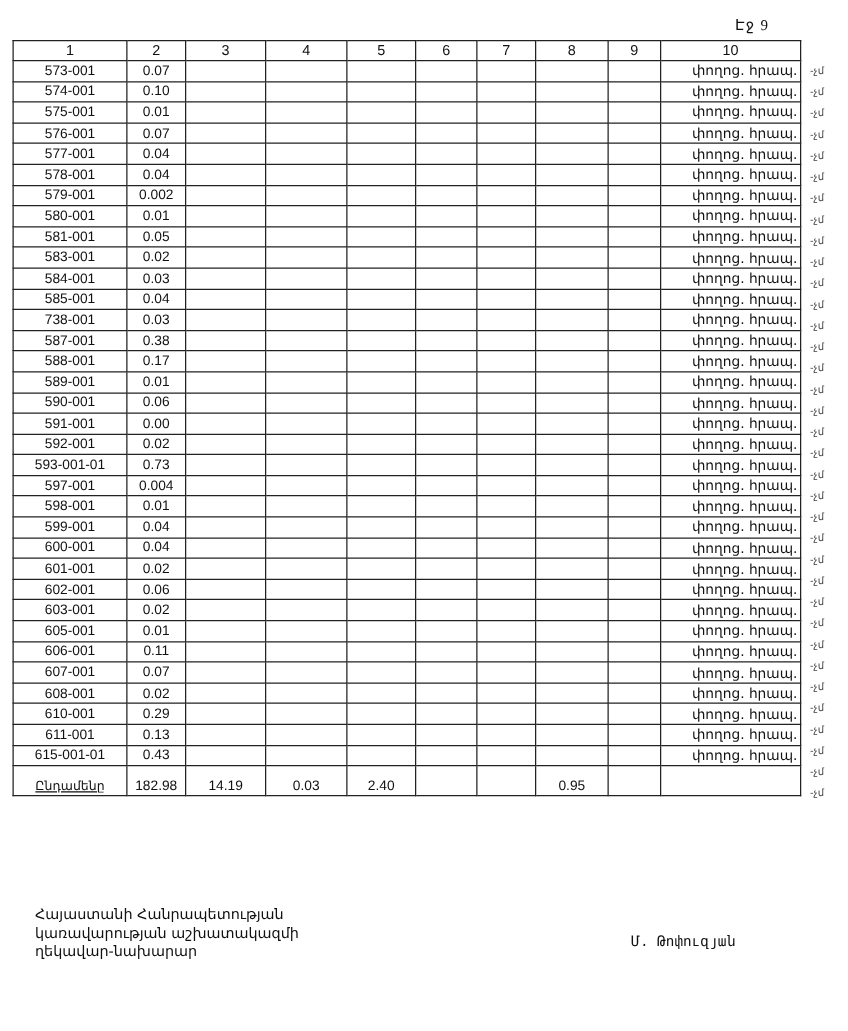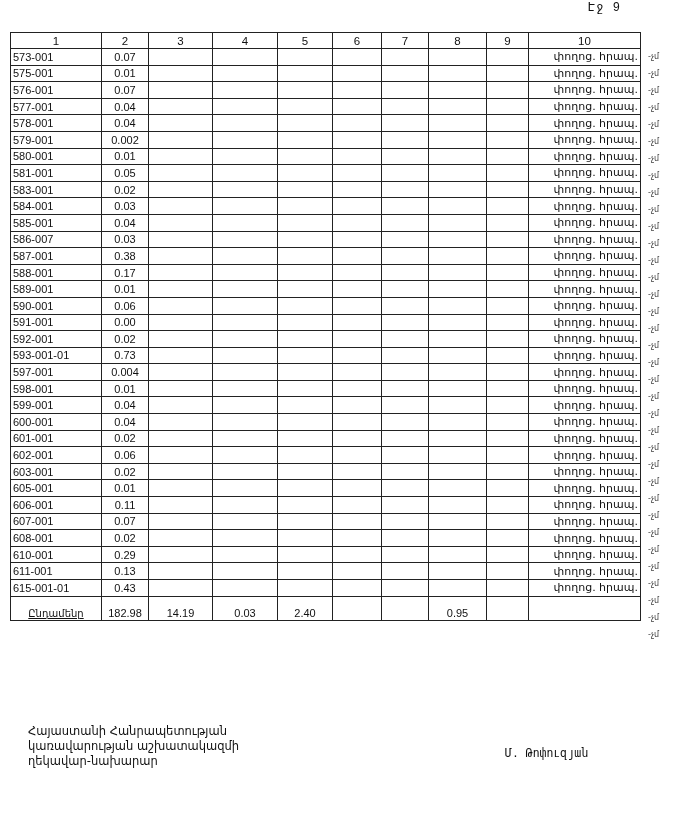--- a/index.html
+++ b/index.html
@@ -1,21 +1,21 @@
 <!DOCTYPE html>
 <html><head>
 <meta charset="utf-8">
 <style>
   html, body { margin:0; padding:0; background:#fff; }
   body { width:678px; height:825px; position:relative; font-family:"Liberation Sans", sans-serif; color:#111; overflow:hidden; }
-  .page-num { position:absolute; left:588px; top:0px; font-size:12px; font-family:Liberation Mono, monospace; letter-spacing:1px; }
+  .page-num { position:absolute; left:588px; top:13px; font-size:12px; font-family:Liberation Serif, serif; letter-spacing:1px; }
   table.sheet { position:absolute; left:10px; top:32px; border-collapse:collapse; table-layout:fixed; width:630px; }
   table.sheet td, table.sheet th { border:1px solid #222; font-size:11px; height:15.6px; padding:0 2px; white-space:nowrap; overflow:hidden; font-weight:normal; }
   table.sheet th { text-align:center; font-size:11.5px; height:15px; }
-  td.c1 { text-align:left; }
+  td.c1 { text-align:center; }
   td.num { text-align:center; }
   td.c10 { text-align:right; font-size:10.5px; font-family:"DejaVu Sans", sans-serif; }
   tr.total td { height:22px; vertical-align:bottom; padding-bottom:1px; }
   tr.total td.c1 { text-align:center; font-family:"DejaVu Sans", sans-serif; font-size:10px; text-decoration:underline;margin-top:44px; }
   .marks { position:absolute; left:648px; top:48px; width:20px; }
   .mark { height:17.0px; font-size:8px; color:#444; font-family:"DejaVu Sans", sans-serif; line-height:17px; }
   .footer-left { position:absolute; left:28px; top:724px; font-family:"DejaVu Sans", sans-serif; font-size:11.5px; line-height:15px; }
   .footer-right { position:absolute; left:505px; top:746px; font-family:Liberation Mono, monospace; font-size:11.5px; }
 </style>
 </head>
@@ -57,20 +57,32 @@
         <td class="num"></td>
         <td class="num"></td>
         <td class="num"></td>
         <td class="num"></td>
         <td class="num"></td>
         <td class="num"></td>
         <td class="num"></td>
         <td class="c10">փողոց. հրապ.</td>
       </tr>
       <tr>
+        <td class="c1">574-001</td>
+        <td class="num">0.10</td>
+        <td class="num"></td>
+        <td class="num"></td>
+        <td class="num"></td>
+        <td class="num"></td>
+        <td class="num"></td>
+        <td class="num"></td>
+        <td class="num"></td>
+        <td class="c10">փողոց. հրապ.</td>
+      </tr>
+      <tr>
         <td class="c1">575-001</td>
         <td class="num">0.01</td>
         <td class="num"></td>
         <td class="num"></td>
         <td class="num"></td>
         <td class="num"></td>
         <td class="num"></td>
         <td class="num"></td>
         <td class="num"></td>
         <td class="c10">փողոց. հրապ.</td>
@@ -177,21 +189,21 @@
         <td class="num"></td>
         <td class="num"></td>
         <td class="num"></td>
         <td class="num"></td>
         <td class="num"></td>
         <td class="num"></td>
         <td class="num"></td>
         <td class="c10">փողոց. հրապ.</td>
       </tr>
       <tr>
-        <td class="c1">586-007</td>
+        <td class="c1">738-001</td>
         <td class="num">0.03</td>
         <td class="num"></td>
         <td class="num"></td>
         <td class="num"></td>
         <td class="num"></td>
         <td class="num"></td>
         <td class="num"></td>
         <td class="num"></td>
         <td class="c10">փողոց. հրապ.</td>
       </tr>

